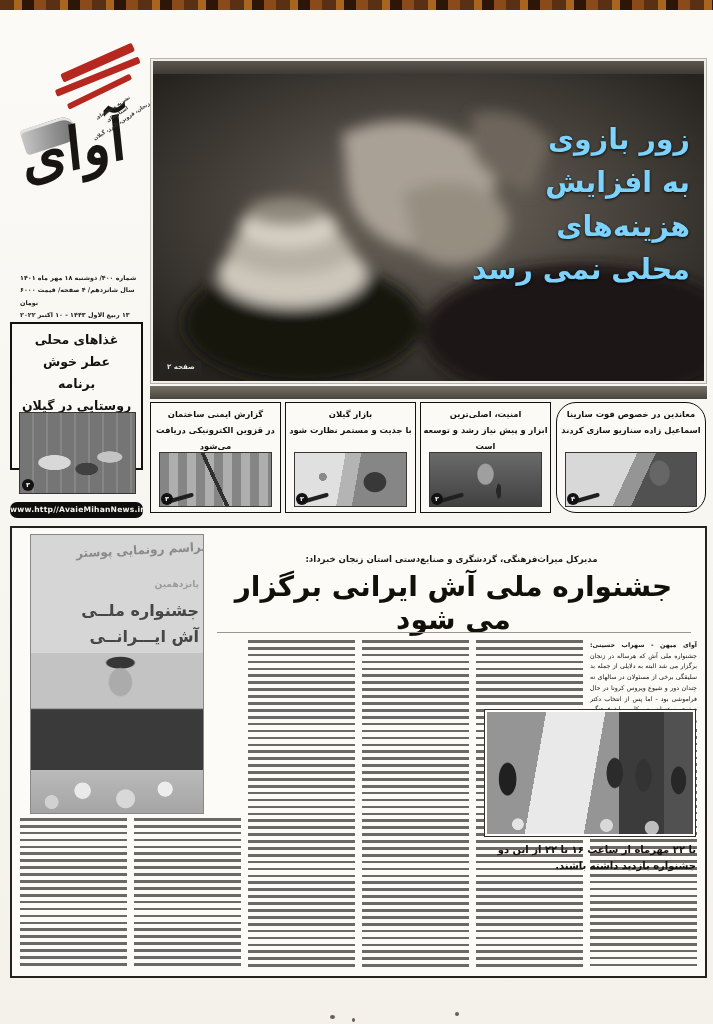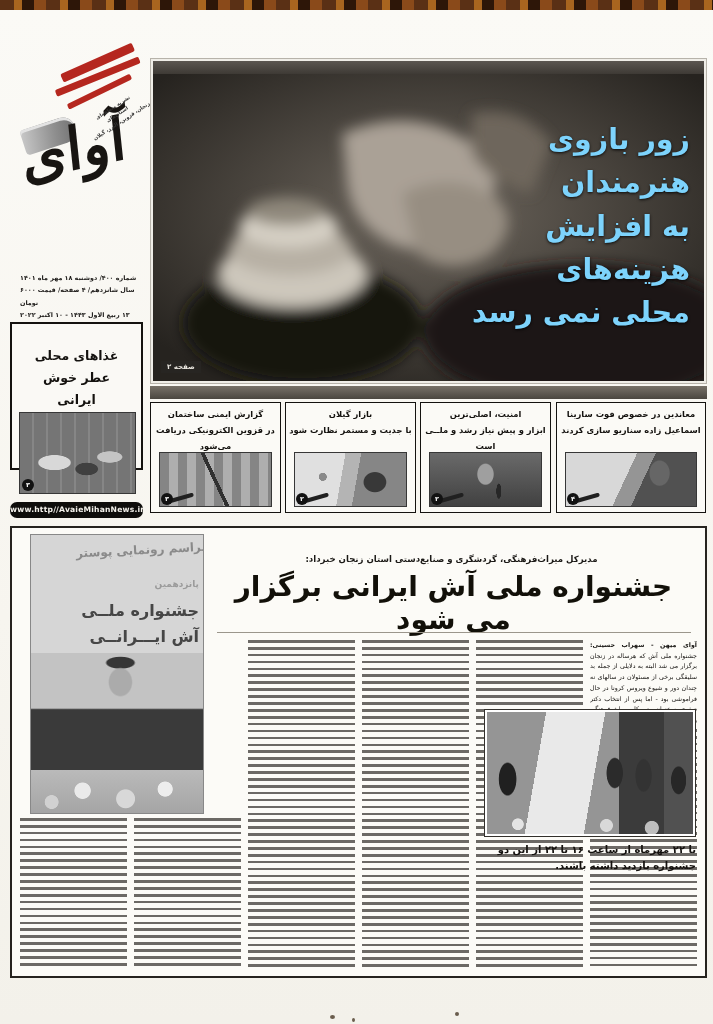--- a/index.html
+++ b/index.html
@@ -25,21 +25,21 @@
   #logo-bottom-word { position:absolute; left:8px; top:64px; width:120px; height:140px;
     font-size:58px; font-weight:bold; color:#181512; transform:rotate(-12deg) skewX(-6deg);
     font-family:"DejaVu Serif","Liberation Serif",serif; line-height:1; text-align:center; }
   #tagline { left:84px; top:92px; width:66px; transform:rotate(-33deg);
     font-size:5px; font-weight:bold; color:#333; text-align:center; line-height:1.6; }
   #dateblock { left:20px; top:262px; width:124px; text-align:left;
     font-size:6.4px; font-weight:bold; color:#1c1a18; line-height:1.95; }
 
   
   #promo { left:10px; top:312px; width:133px; height:148px;
-    border:2px solid #14120f; background:#faf9f5; padding-top:21px; }
+    border:2px solid #14120f; background:#faf9f5; padding-top:5px; }
   #promo .pline { text-align:center; font-size:12.5px; font-weight:bold;
     color:#14120f; line-height:1.75; }
   #promo-photo { position:absolute; left:7px; top:88px; width:117px; height:82px;
     border:1px solid #3a3733; background:
       radial-gradient(ellipse 26px 12px at 30% 62%, #ddd8cf 0 60%, transparent 65%),
       radial-gradient(ellipse 18px 10px at 58% 70%, #44403a 0 60%, transparent 66%),
       radial-gradient(ellipse 20px 9px at 78% 55%, #c9c4ba 0 60%, transparent 66%),
       repeating-linear-gradient(90deg,#7a756c 0 12px,#8d8297 12px 14px),
       linear-gradient(180deg,#8a857c,#6b665e); filter:grayscale(1); }
   .badge { position:absolute; width:12px; height:12px; border-radius:50%;
@@ -67,21 +67,21 @@
   #photobar { left:150px; top:376px; width:557px; height:13px;
     background:linear-gradient(180deg,#777168,#4a463f); }
 
   
   .sbox { position:absolute; top:392px; height:111px; border:1.5px solid #14120f;
     background:#fbfaf6; }
   .sbox .stitle { text-align:center; font-size:8.4px; font-weight:bold;
     color:#14120f; line-height:1.9; padding-top:4px; }
   .sbox .sphoto { position:absolute; left:8px; right:8px; bottom:5px; height:55px;
     border:1px solid #3a3733; filter:grayscale(1); }
-  #sbox0 { right:7px;  width:150px; }
+  #sbox0 { right:7px;  width:150px;border-radius:20px; }
   #sbox1 { right:162px; width:131px; }
   #sbox2 { right:297px; width:131px; }
   #sbox3 { right:432px; width:131px; }
   #sphoto0 { background:
       radial-gradient(ellipse 16px 20px at 72% 38%, #6b655c 0 60%, transparent 66%),
       linear-gradient(115deg,#dcd8d0 0 46%,#9a948a 46% 58%,#55504a 58%),
       #c8c3ba; }
   #sphoto1 { background:
       radial-gradient(ellipse 14px 18px at 50% 40%, #a59e92 0 55%, transparent 62%),
       radial-gradient(ellipse 4px 12px at 62% 72%, #2a2724 0 60%, transparent 66%),
@@ -173,21 +173,21 @@
   </div>
   <div class="abs" id="dateblock">
     <div>شماره ۴۰۰/ دوشنبه ۱۸ مهر ماه ۱۴۰۱</div>
     <div>سال شانزدهم/ ۴ صفحه/ قیمت ۶۰۰۰ تومان</div>
     <div>۱۳ ربیع الاول ۱۴۴۳ - ۱۰ اکتبر ۲۰۲۲</div>
   </div>
 
   <div class="abs" id="promo">
     <div class="pline">غذاهای محلی</div>
     <div class="pline">عطر خوش</div>
-    <div class="pline">ایرانی</div>
+    <div class="pline">برنامه</div>
     <div class="pline">روستایی در گیلان</div>
     <div id="promo-photo">
       <div class="badge" style="left:2px;bottom:2px;">۳</div>
     </div>
   </div>
   <div class="abs" id="website">www.http//AvaieMihanNews.ir</div>
 
   <div class="abs" id="mainphoto-wrap">
     <div id="mainphoto-topbar"></div>
     <div id="mainphoto">
@@ -209,21 +209,20 @@
           <ellipse cx="136" cy="154" rx="50" ry="20" fill="#d6d0c5"></ellipse>
           <ellipse cx="134" cy="138" rx="40" ry="14" fill="#8f887c"></ellipse>
           <path d="M190 60 Q260 30 320 70 Q360 100 330 150 Q290 190 240 170 Q200 150 195 110 Z" fill="#aaa196"></path>
           <path d="M250 120 Q300 95 345 125 Q370 150 340 180 Q300 205 265 180 Z" fill="#978e82"></path>
           <path d="M320 40 Q370 30 400 70 L380 120 Q340 110 320 80 Z" fill="#6e665c"></path>
           <ellipse cx="430" cy="260" rx="160" ry="70" fill="#1c1915"></ellipse>
         </g>
       </svg>
       <div id="main-headline">
         <div>زور بازوی</div>
-        <div>هنرمندان</div>
         <div>به افزایش</div>
         <div>هزینه‌های</div>
         <div>محلی نمی رسد</div>
       </div>
       <div id="pageref">صفحه ۲</div>
     </div>
   </div>
   <div class="abs" id="photobar"></div>
 
   <div class="sbox" id="sbox0">
@@ -232,21 +231,21 @@
       <div>اسماعیل زاده سناریو سازی کردند</div>
     </div>
     <div class="sphoto" id="sphoto0">
       <div class="pipe" style="left:8px;bottom:6px;"></div>
       <div class="badge" style="left:1px;bottom:1px;">۴</div>
     </div>
   </div>
   <div class="sbox" id="sbox1">
     <div class="stitle">
       <div>امنیت، اصلی‌ترین</div>
-      <div>ابزار و پیش نیاز رشد و ملــی است</div>
+      <div>ابزار و پیش نیاز رشد و توسعه است</div>
     </div>
     <div class="sphoto" id="sphoto1">
       <div class="pipe" style="left:8px;bottom:6px;"></div>
       <div class="badge" style="left:1px;bottom:1px;">۲</div>
     </div>
   </div>
   <div class="sbox" id="sbox2">
     <div class="stitle">
       <div>بازار گیلان</div>
       <div>با جدیت و مستمر نظارت شود</div>

